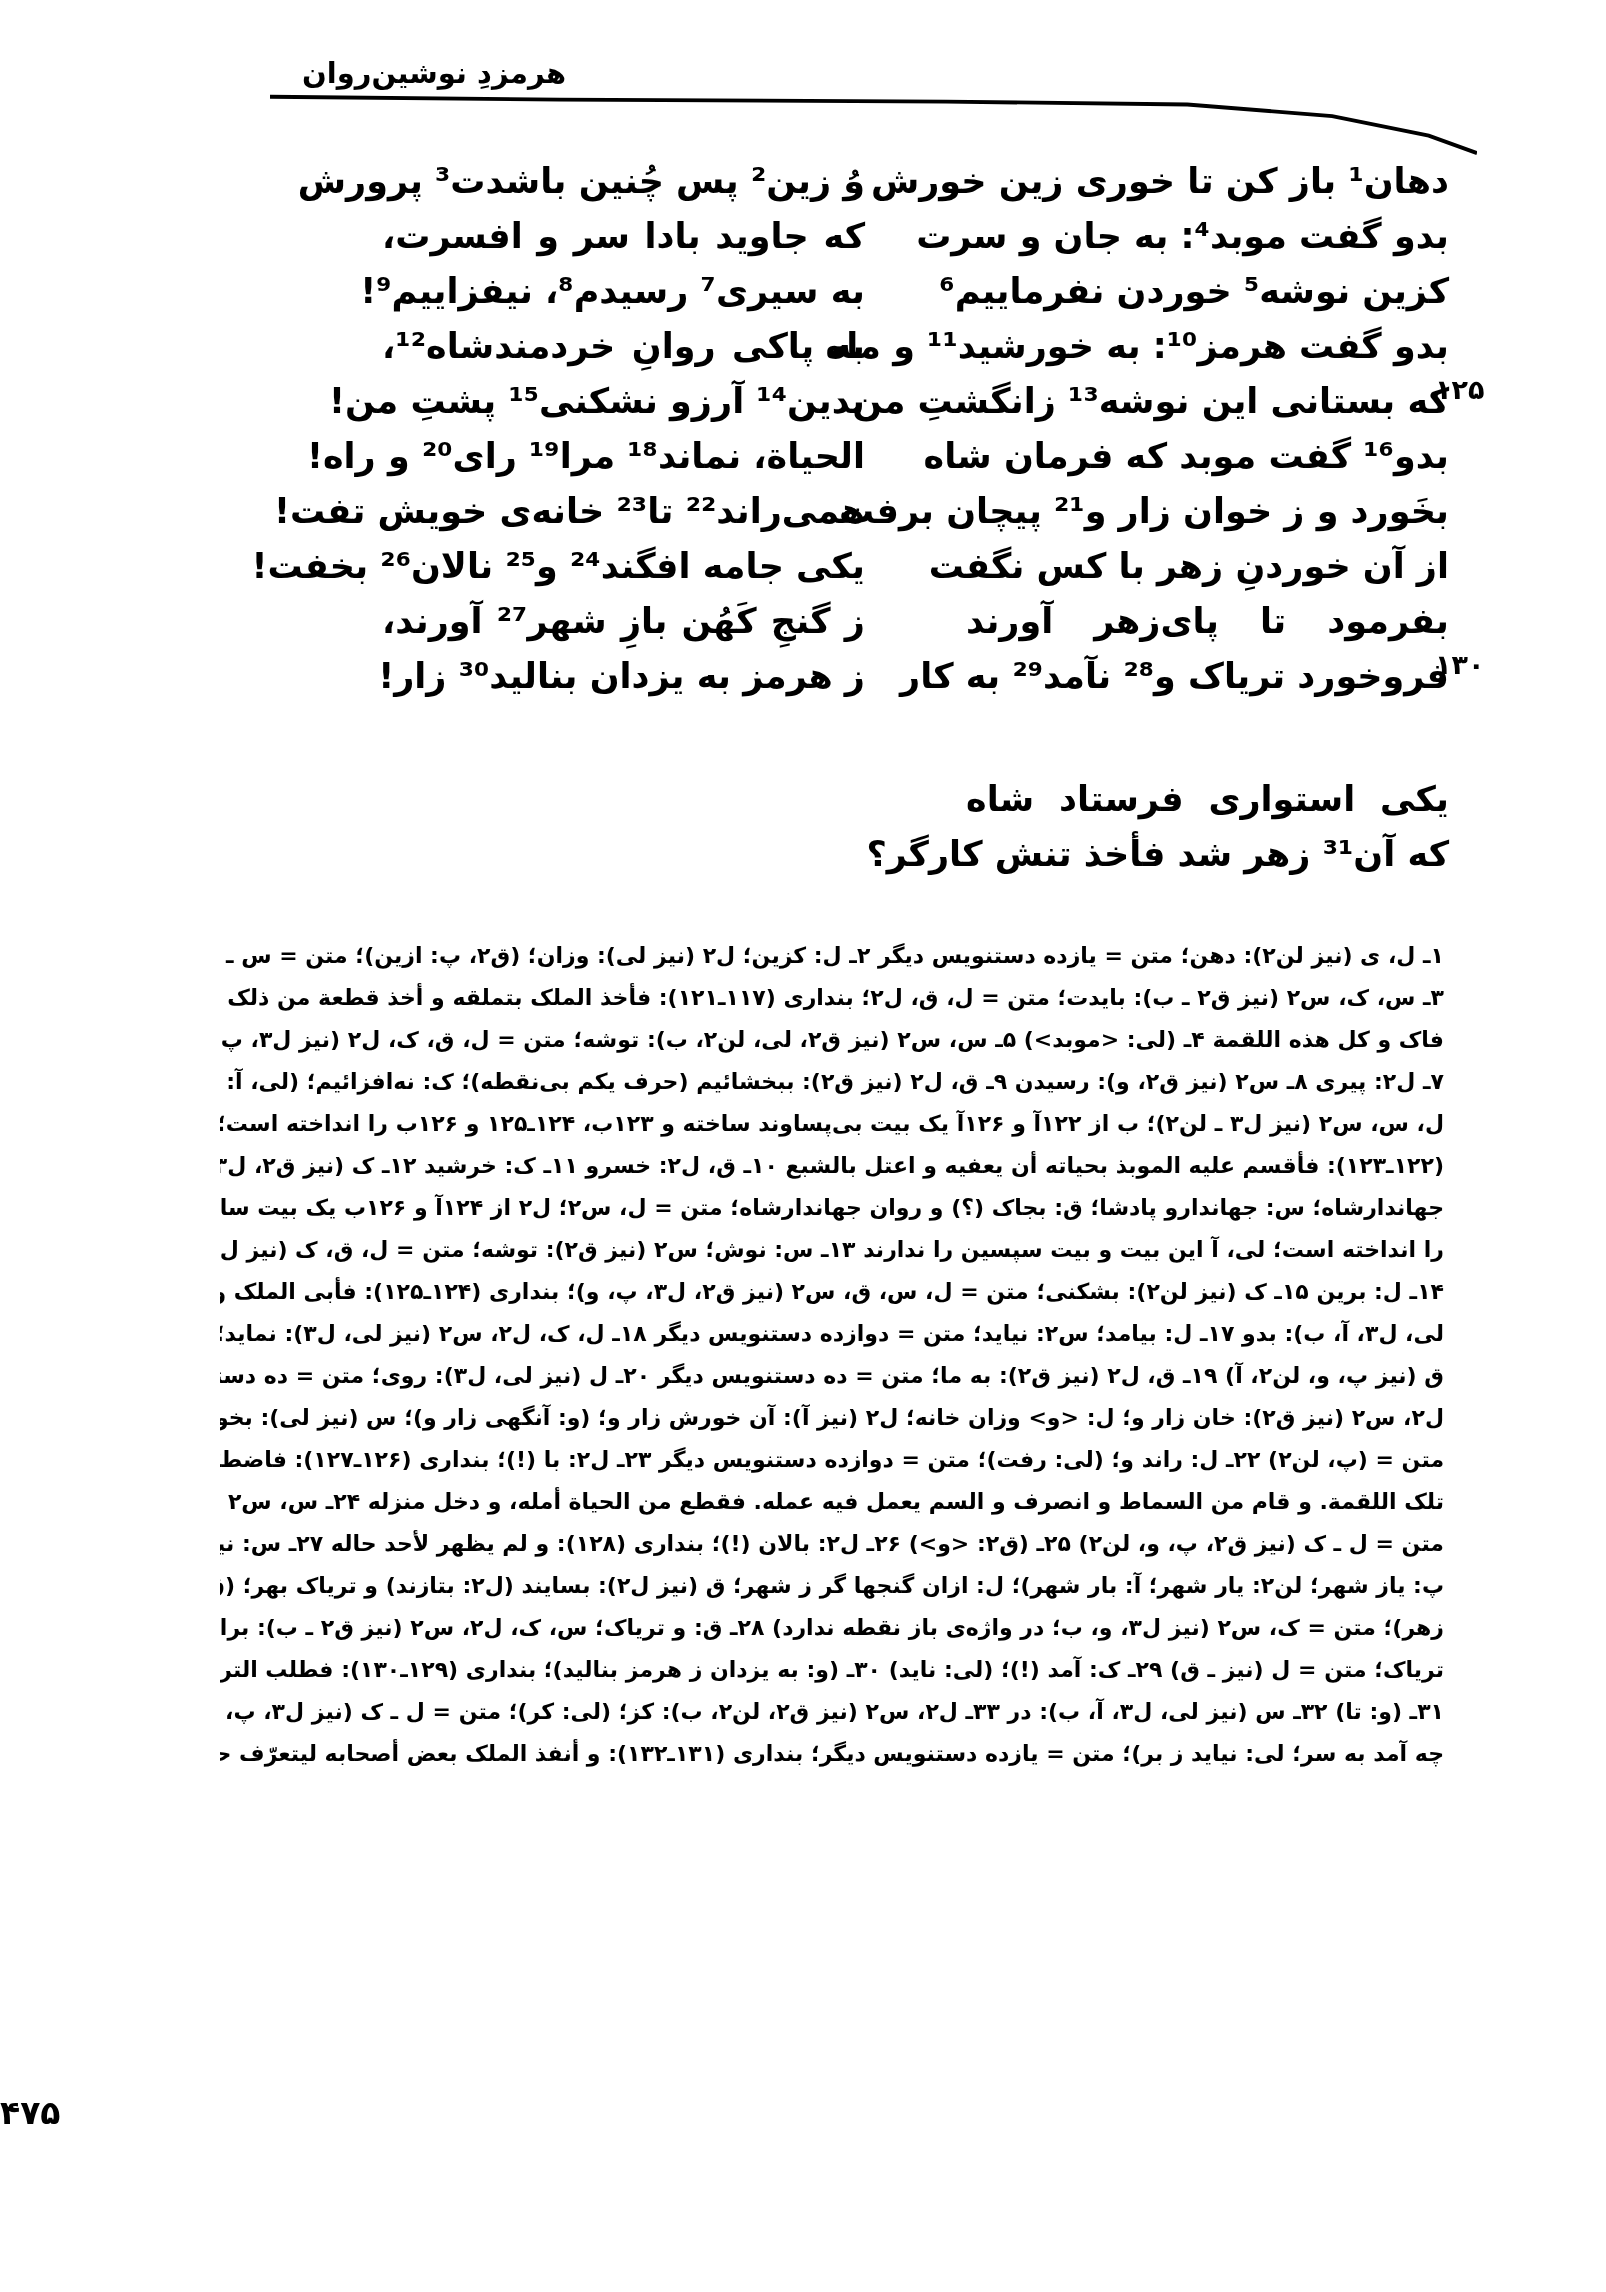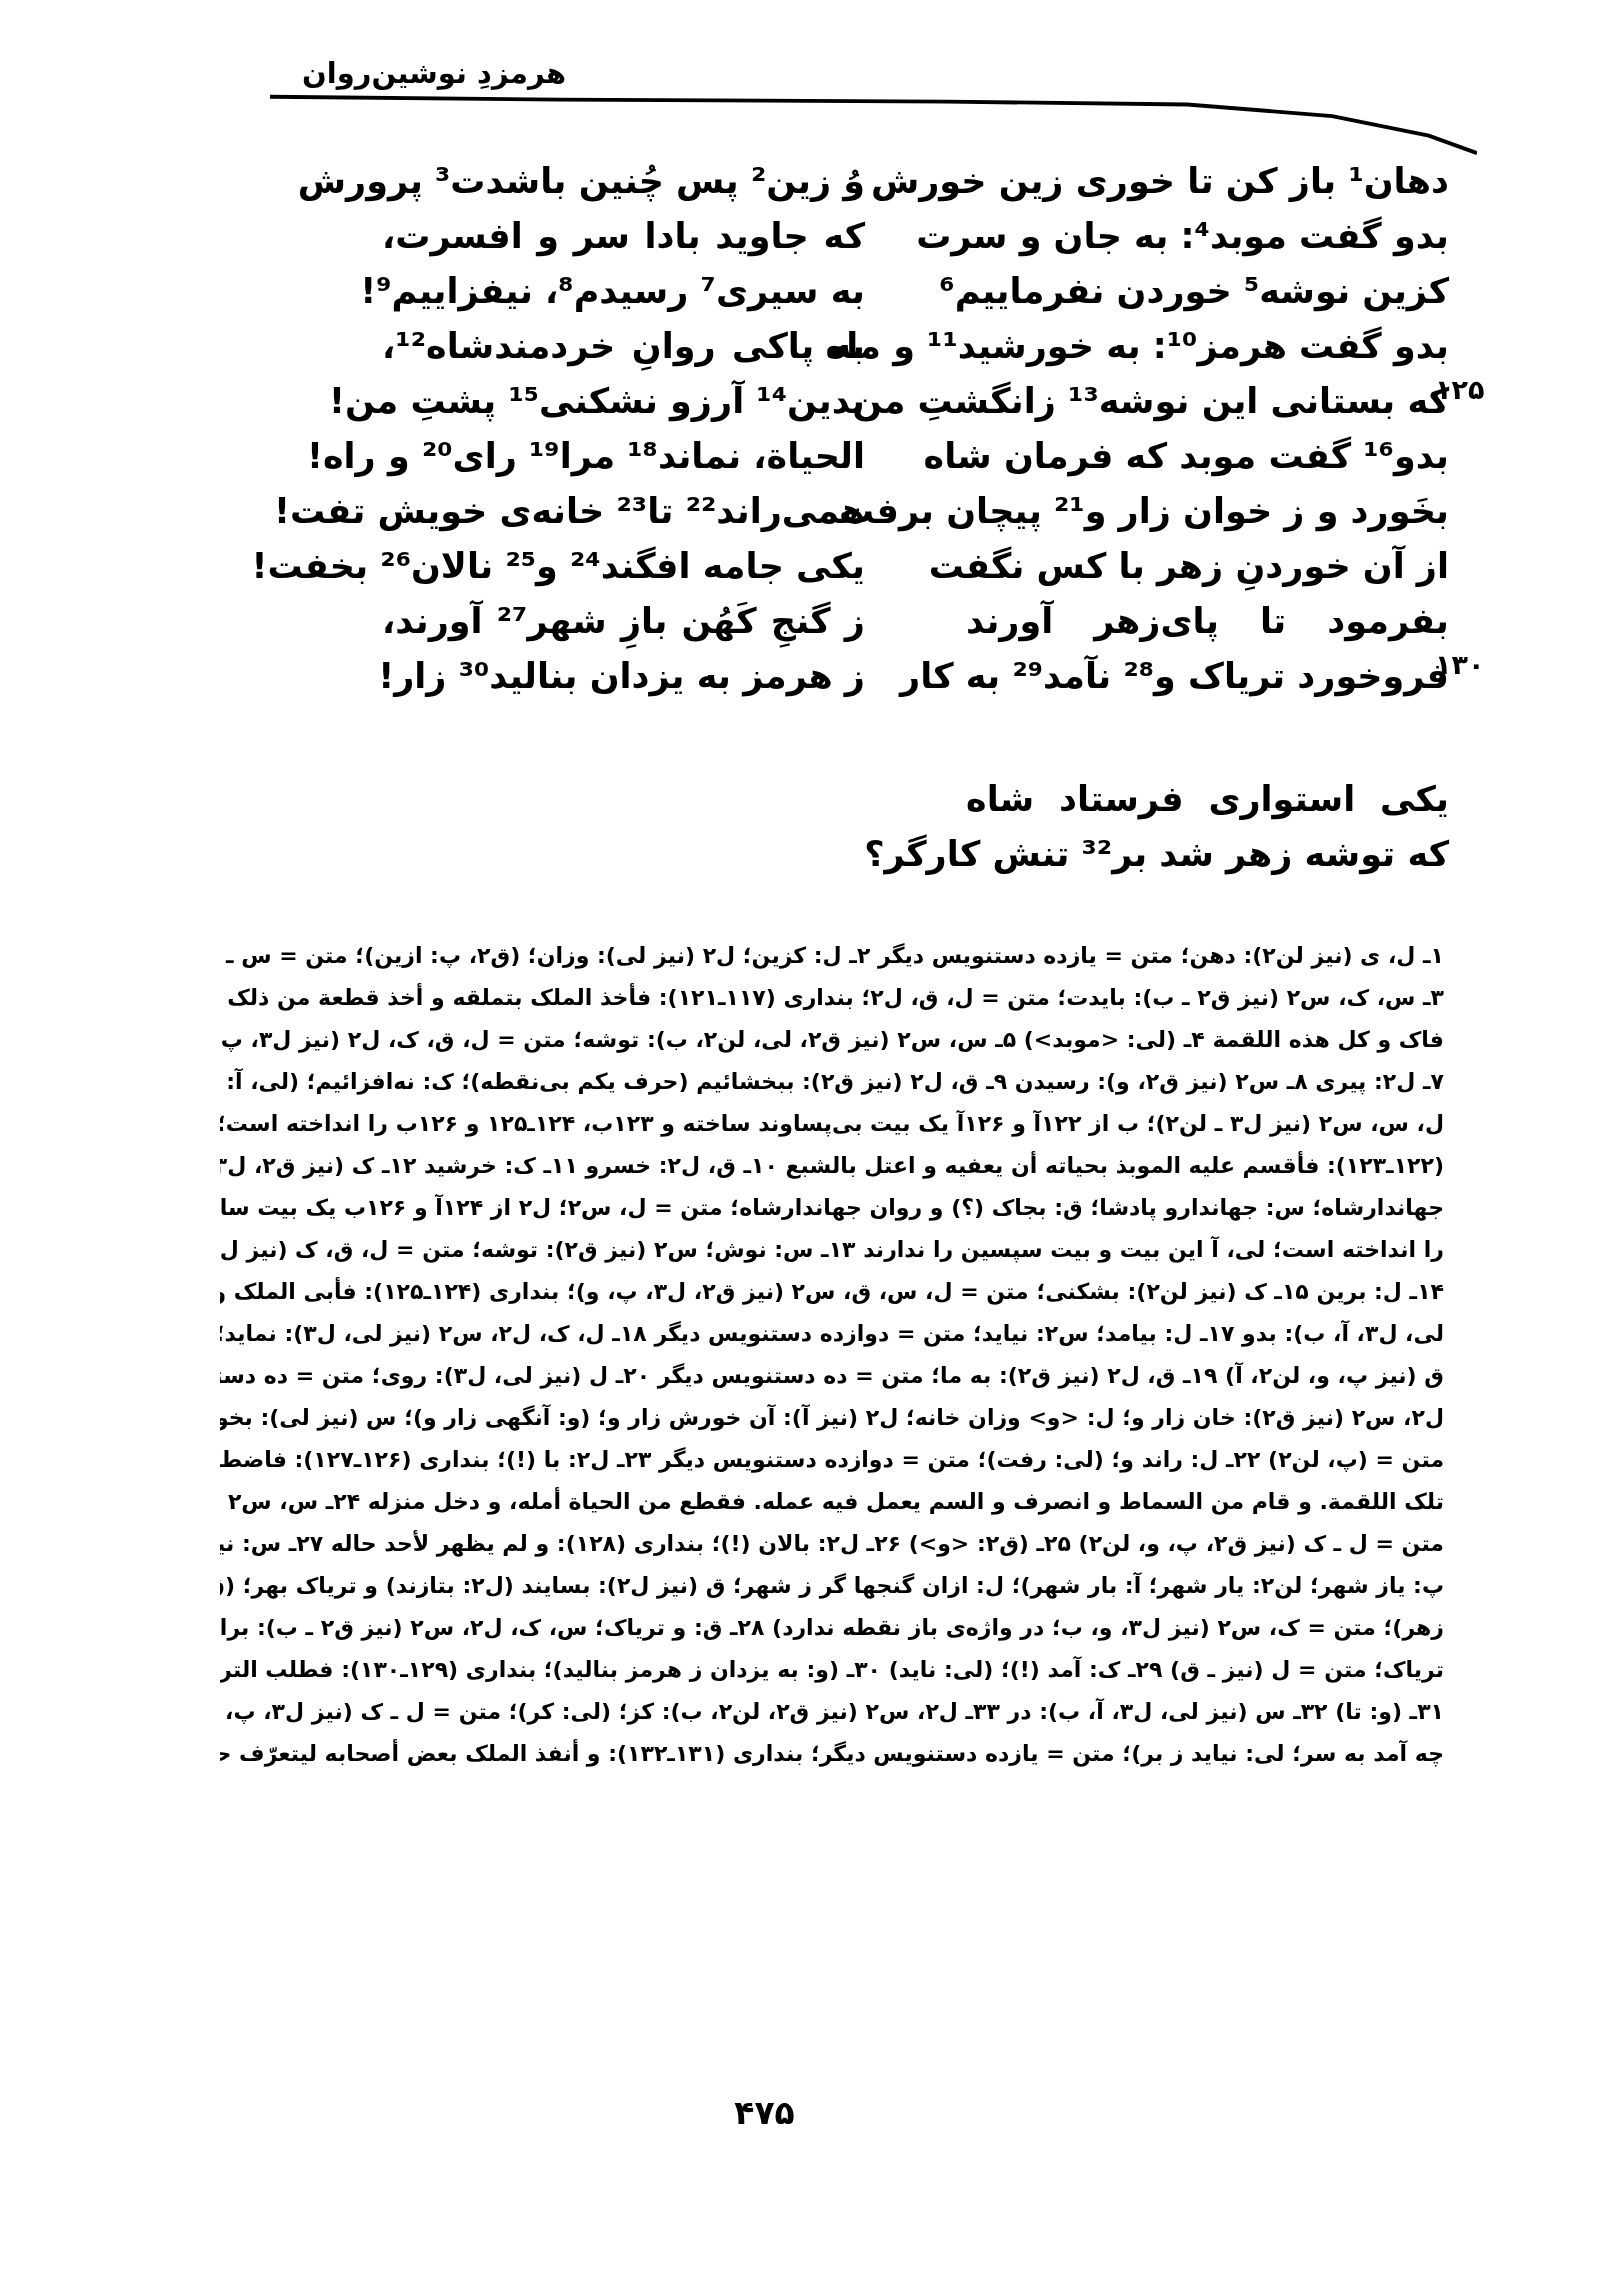--- a/index.html
+++ b/index.html
@@ -38,21 +38,21 @@
   .footnotes {
     position: absolute; left: 220px; top: 935px; width: 1224px;
     direction: rtl; font-size: 22px; font-weight: bold;
     line-height: 42px;
   }
   .fn-line { white-space: nowrap; text-align: justify; text-align-last: justify; height: 42px; overflow: hidden; }
   .fn-line.last { text-align-last: right; }
 
   .folio {
     position: absolute; left: 0; width: 1529px; top: 2093px;
-    text-align: center; font-size: 33px; font-weight: bold;
+    font-size: 33px; font-weight: bold;
   }
 </style>
 </head>
 <body>
 
 <div class="page">
 
   <div class="running-head">هرمزدِ نوشین‌روان</div>
   <div class="head-rule">
     <svg viewBox="0 0 1250 70" preserveAspectRatio="none">
@@ -113,21 +113,21 @@
     </div>
   </div>
 
   <div class="poem poem-coda">
     <div class="couplet">
       <span class="line-no"></span>
       <span class="hemistich right">یکی استواری فرستاد شاه</span>
     </div>
     <div class="couplet">
       <span class="line-no"></span>
-      <span class="hemistich right">که توشه زهر شد بر³² تنش کارگر؟</span>
+      <span class="hemistich right">که آن³¹ زهر شد فأخذ تنش کارگر؟</span>
     </div>
   </div>
 
   <div class="footnotes">
     <div class="fn-line">۱ـ ل، ی (نیز لن۲): دهن؛ متن = یازده دستنویس دیگر ۲ـ ل: کزین؛ ل۲ (نیز لی): وزان؛ (ق۲، پ: ازین)؛ متن = س ـ س۲ (نیز ل۳، و ـ ب)</div>
     <div class="fn-line">۳ـ س، ک، س۲ (نیز ق۲ ـ ب): بایدت؛ متن = ل، ق، ل۲؛ بنداری (۱۱۷ـ۱۲۱): فأخذ الملک بتملقه و أخذ قطعة من ذلک الطعام و قال له: افتح</div>
     <div class="fn-line">فاک و کل هذه اللقمة ۴ـ (لی: &lt;موبد&gt;) ۵ـ س، س۲ (نیز ق۲، لی، لن۲، ب): توشه؛ متن = ل، ق، ک، ل۲ (نیز ل۳، پ، و، آ) ۶ـ (ب: نیفزاییم)</div>
     <div class="fn-line">۷ـ ل۲: پیری ۸ـ س۲ (نیز ق۲، و): رسیدن ۹ـ ق، ل۲ (نیز ق۲): ببخشائیم (حرف یکم بی‌نقطه)؛ ک: نه‌افزائیم؛ (لی، آ: بیفزائیم)؛ متن =</div>
     <div class="fn-line">ل، س، س۲ (نیز ل۳ ـ لن۲)؛ ب از ۱۲۲آ و ۱۲۶آ یک بیت بی‌پساوند ساخته و ۱۲۳ب، ۱۲۴ـ۱۲۵ و ۱۲۶ب را انداخته است؛ بنداری</div>
     <div class="fn-line">(۱۲۲ـ۱۲۳): فأقسم علیه الموبذ بحیاته أن یعفیه و اعتل بالشبع ۱۰ـ ق، ل۲: خسرو ۱۱ـ ک: خرشید ۱۲ـ ک (نیز ق۲، ل۳ ـ لن۲):</div>

